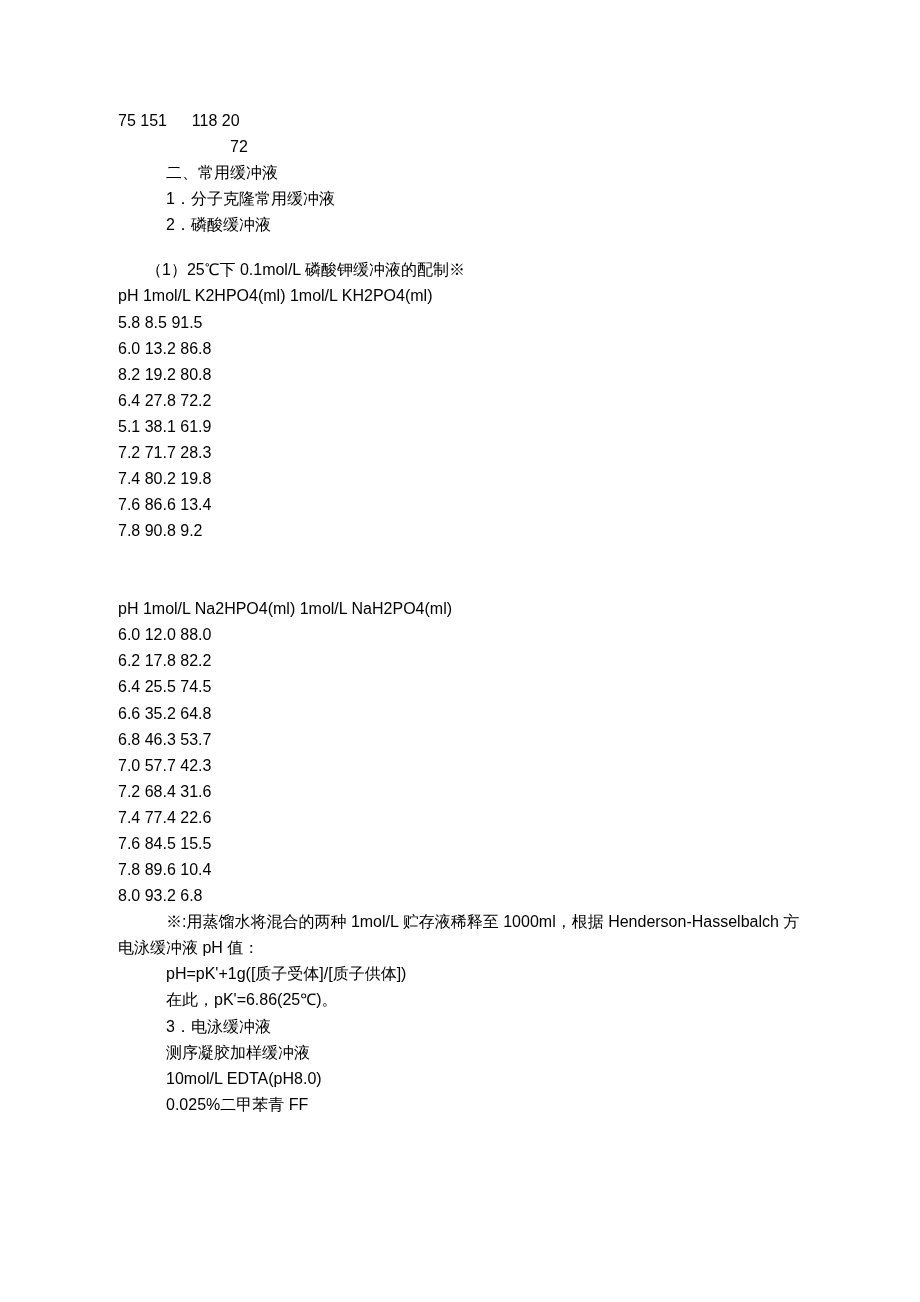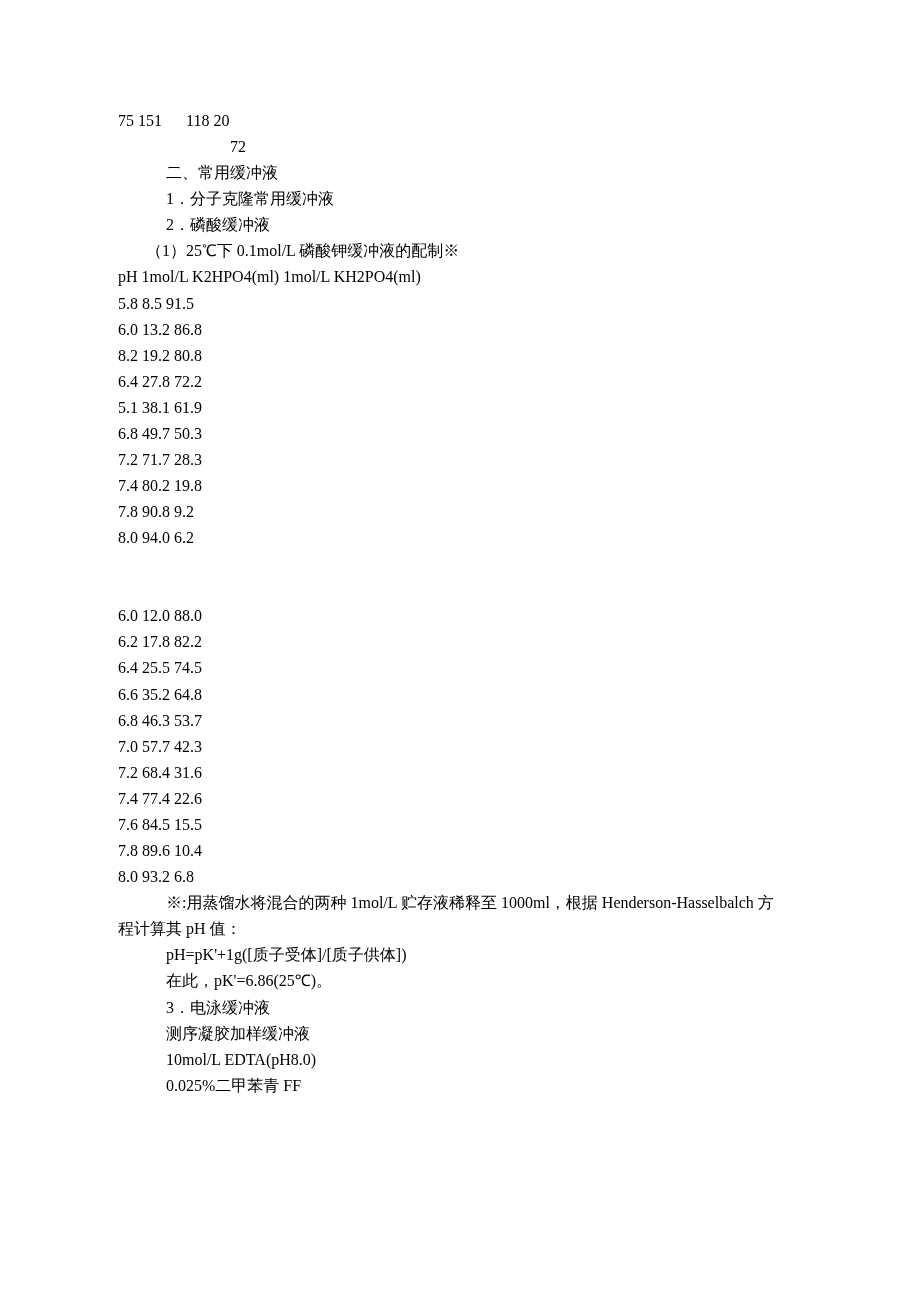--- a/index.html
+++ b/index.html
@@ -14,63 +14,63 @@
   }
   .page {
     padding: 108px 0 0 0;
     width: 920px;
     box-sizing: border-box;
   }
   .line {
     margin: 0;
     padding: 0 16px 0 118px;
     white-space: pre;
-    font-family: Liberation Serif, serif;
+    font-family: Liberation Sans, sans-serif;
   }
   .indent1 { padding-left: 166px; }
   .indent2 { padding-left: 230px; }
-  .indent3 { padding-left: 146px; }
+  .indent3 { padding-left: 146px; margin-top: 19px; }
   .gap { height: 26px; }
   .gap2 { height: 26px; }
 </style>
 </head>
 <body>
 
 <div class="page">
   <p class="line">75 151　  118 20</p>
   <p class="line indent2">72</p>
   <p class="line indent1">二、常用缓冲液</p>
   <p class="line indent1">1．分子克隆常用缓冲液</p>
   <p class="line indent1">2．磷酸缓冲液</p>
   <p class="line indent3">（1）25℃下 0.1mol/L 磷酸钾缓冲液的配制※</p>
   <p class="line">pH 1mol/L K2HPO4(ml) 1mol/L KH2PO4(ml)</p>
   <p class="line">5.8 8.5 91.5</p>
   <p class="line">6.0 13.2 86.8</p>
   <p class="line">8.2 19.2 80.8</p>
   <p class="line">6.4 27.8 72.2</p>
   <p class="line">5.1 38.1 61.9</p>
-  <p class="line">6.8 49.7 50.3</p>
   <p class="line">7.2 71.7 28.3</p>
   <p class="line">7.4 80.2 19.8</p>
+  <p class="line">7.6 86.6 13.4</p>
   <p class="line">7.8 90.8 9.2</p>
-  <p class="line">8.0 94.0 6.2</p>
   <div class="gap"></div>
   <div class="gap2"></div>
+  <p class="line">pH 1mol/L Na2HPO4(ml) 1mol/L NaH2PO4(ml)</p>
   <p class="line">6.0 12.0 88.0</p>
   <p class="line">6.2 17.8 82.2</p>
   <p class="line">6.4 25.5 74.5</p>
   <p class="line">6.6 35.2 64.8</p>
   <p class="line">6.8 46.3 53.7</p>
   <p class="line">7.0 57.7 42.3</p>
   <p class="line">7.2 68.4 31.6</p>
   <p class="line">7.4 77.4 22.6</p>
   <p class="line">7.6 84.5 15.5</p>
   <p class="line">7.8 89.6 10.4</p>
   <p class="line">8.0 93.2 6.8</p>
   <p class="line indent1">※:用蒸馏水将混合的两种 1mol/L 贮存液稀释至 1000ml，根据 Henderson-Hasselbalch 方</p>
-  <p class="line">程计算其 pH 值：</p>
+  <p class="line">电泳缓冲液 pH 值：</p>
   <p class="line indent1">pH=pK'+1g([质子受体]/[质子供体])</p>
   <p class="line indent1">在此，pK'=6.86(25℃)。</p>
   <p class="line indent1">3．电泳缓冲液</p>
   <p class="line indent1">测序凝胶加样缓冲液</p>
   <p class="line indent1">10mol/L EDTA(pH8.0)</p>
   <p class="line indent1">0.025%二甲苯青 FF</p>
 </div>
 
 </body></html>

